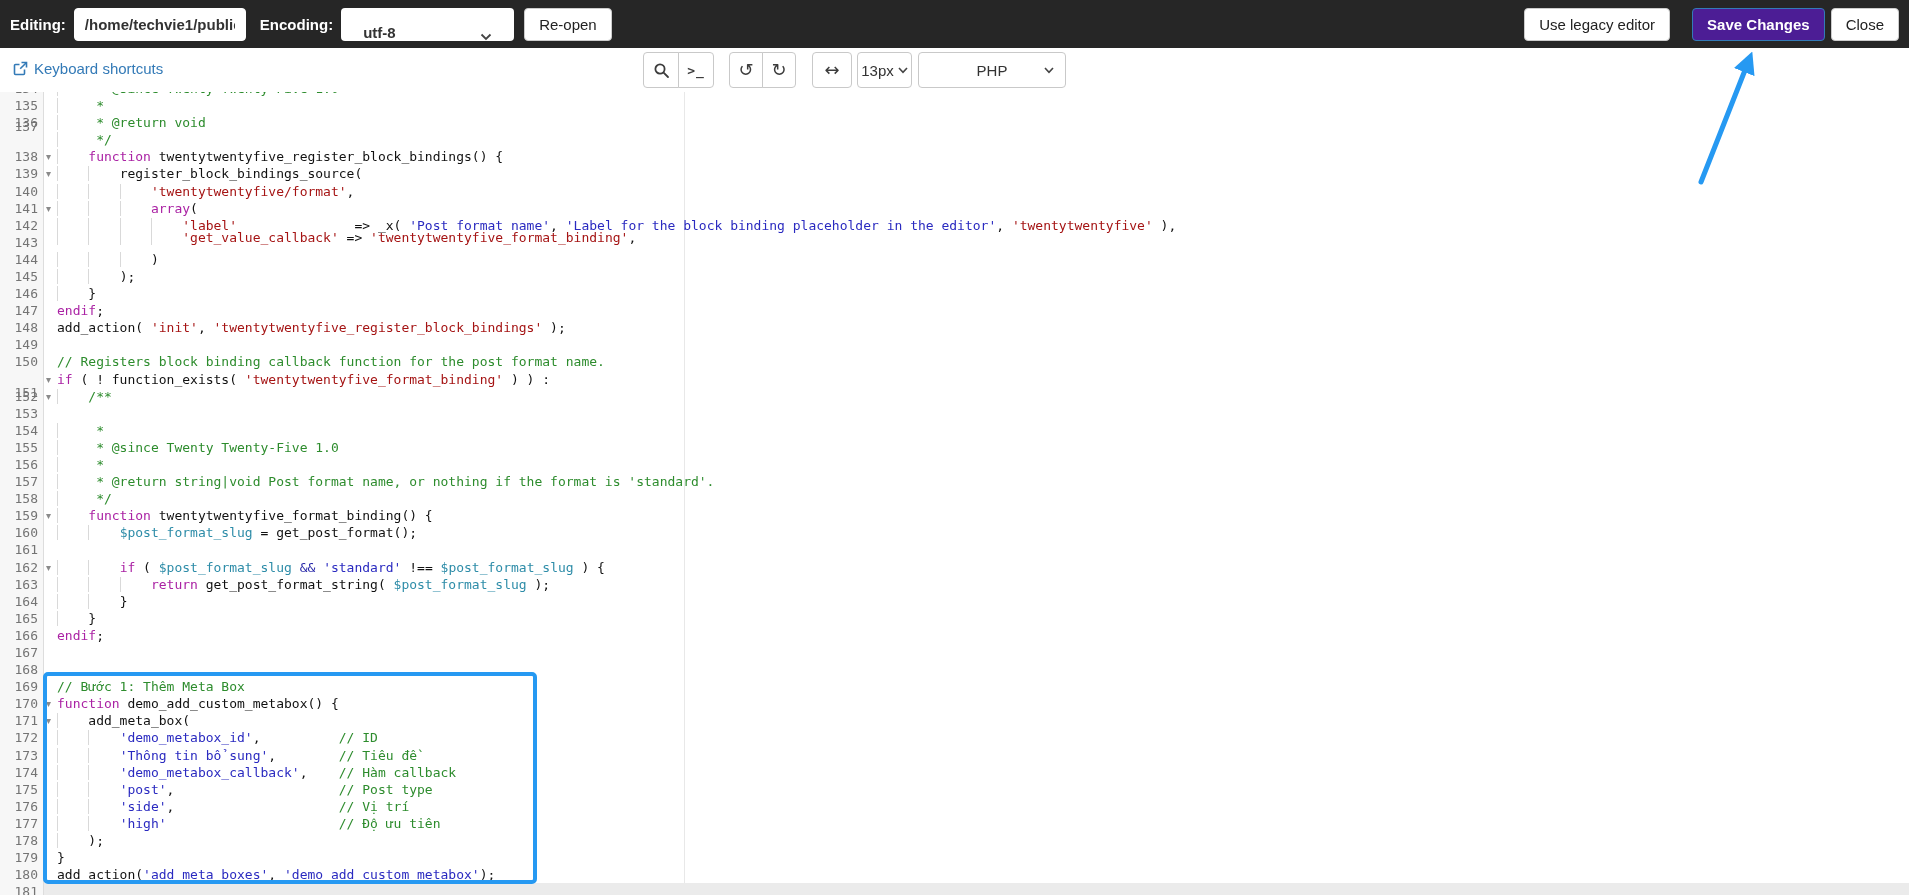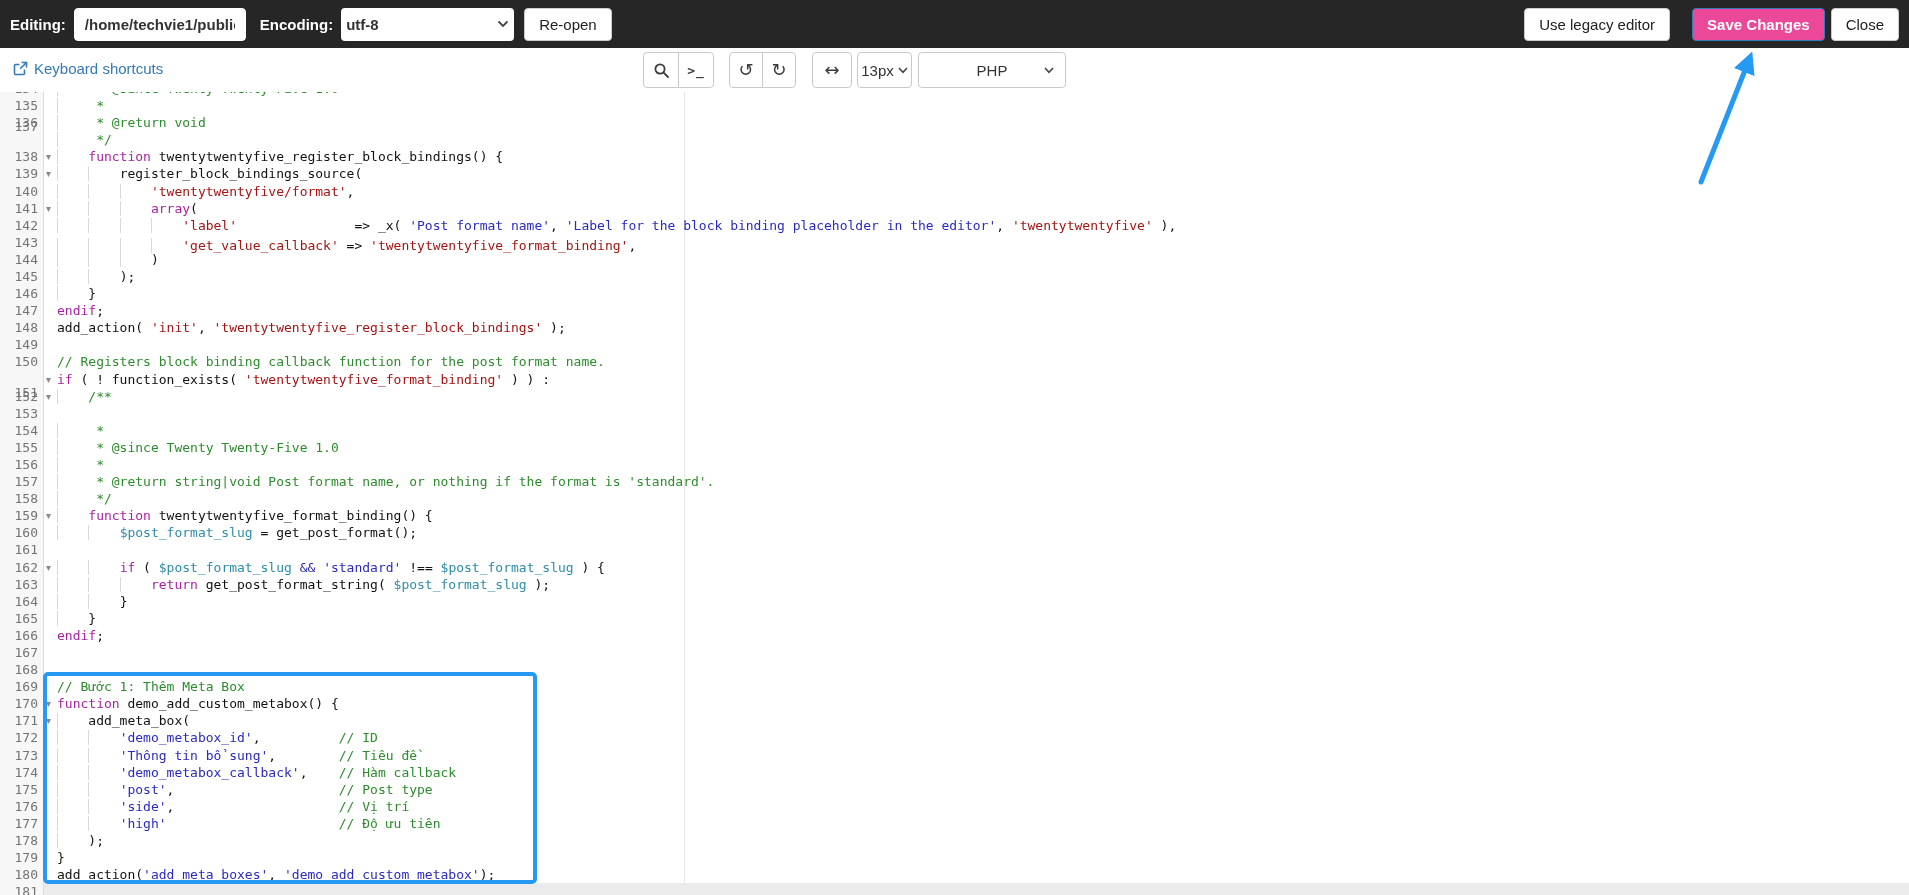--- a/index.html
+++ b/index.html
@@ -6,22 +6,22 @@
   #stage{position:relative;width:1909px;height:895px;overflow:hidden;
          font-family:"Liberation Sans",sans-serif;background:#fff;}
 
   
   .topbar{position:absolute;left:0;top:0;width:1909px;height:48px;background:#262626;
           display:flex;align-items:center;box-sizing:border-box;padding:0 10px;}
   .topbar .lbl{color:#fff;font-size:15px;font-weight:bold;margin-right:8px;white-space:nowrap;}
   .path-input{width:172px;height:33px;background:#fff;border:1px solid #fff;border-radius:4px;
               font-family:"Liberation Sans",sans-serif;font-size:15px;font-weight:bold;color:#333;
               padding:0 10px;box-sizing:border-box;margin-right:14px;outline:none;}
-  .fake-select{height:33px;background:#fff;border-radius:4px;display:flex;align-items:center;
-               justify-content:space-between;box-sizing:border-box;padding:0 5px;cursor:default;}
+  .fake-select{height:33px;background:#fff;border-radius:4px;display:flex;align-items:flex-end;
+               justify-content:space-between;box-sizing:border-box;padding:0 22px;cursor:default;}
   .enc-select{width:173px;margin-right:10px;}
   .fake-select .val{font-size:15px;font-weight:bold;color:#333;}
   .btn{height:33px;background:#fff;border:1px solid #ccc;border-radius:4px;color:#222;
        font-size:15px;display:flex;align-items:center;justify-content:center;padding:0 14px;
        box-sizing:border-box;cursor:pointer;white-space:nowrap;}
   .right-group{margin-left:auto;display:flex;align-items:center;}
   .btn-save{background:#337ab7;border-color:#337ab7;color:#fff;font-weight:bold;margin:0 6px 0 22px;}
 
   
   .subbar{position:absolute;left:0;top:48px;width:1574px;height:44px;background:#fff;}
@@ -83,21 +83,21 @@
     <span class="lbl">Encoding:</span>
     <div class="fake-select enc-select">
       <span class="val">utf-8</span>
       <svg class="chev" width="12" height="8" viewBox="0 0 12 8">
         <polyline points="1.5,1.5 6,6 10.5,1.5" fill="none" stroke="#444" stroke-width="1.8"></polyline>
       </svg>
     </div>
     <button class="btn">Re-open</button>
     <div class="right-group">
       <button class="btn">Use legacy editor</button>
-      <button class="btn btn-save" style="background: #ec4899; border-color: rgb(51, 122, 183);">Save Changes</button>
+      <button class="btn btn-save" style="background: #4c1d95; border-color: rgb(51, 122, 183);">Save Changes</button>
       <button class="btn">Close</button>
     </div>
   </div>
 
   <div class="subbar">
     <a class="kb-link">
       <svg width="15" height="15" viewBox="0 0 15 15">
         <path d="M11.5 8.5v4a1 1 0 0 1-1 1h-8a1 1 0 0 1-1-1v-8a1 1 0 0 1 1-1h4" fill="none" stroke="#337ab7" stroke-width="1.6"></path>
         <path d="M8.5 1.5h5v5" fill="none" stroke="#337ab7" stroke-width="1.6"></path>
         <path d="M13 2 7.2 7.8" fill="none" stroke="#337ab7" stroke-width="1.6"></path>
@@ -204,21 +204,21 @@
     <div class="code-area">
         <div class="code-line" style="top: -12px;"><span class="tab">	</span><span class="tok-c"> * @since Twenty Twenty-Five 1.0</span></div>
         <div class="code-line" style="top: 5.09px;"><span class="tab">	</span><span class="tok-c"> *</span></div>
         <div class="code-line" style="top: 22.18px;"><span class="tab">	</span><span class="tok-c"> * @return void</span></div>
         <div class="code-line" style="top: 39.27px;"><span class="tab">	</span><span class="tok-c"> */</span></div>
         <div class="code-line" style="top: 56.36px;"><span class="tab">	</span><span class="tok-k">function</span><span> twentytwentyfive_register_block_bindings() {</span></div>
         <div class="code-line" style="top: 73.45px;"><span class="tab">	</span><span class="tab">	</span><span>register_block_bindings_source(</span></div>
         <div class="code-line" style="top: 90.54px;"><span class="tab">	</span><span class="tab">	</span><span class="tab">	</span><span class="tok-s">'twentytwentyfive/format'</span><span>,</span></div>
         <div class="code-line" style="top: 107.63px;"><span class="tab">	</span><span class="tab">	</span><span class="tab">	</span><span class="tok-k">array</span><span>(</span></div>
         <div class="code-line" style="top: 124.72px;"><span class="tab">	</span><span class="tab">	</span><span class="tab">	</span><span class="tab">	</span><span class="tok-s">'label'</span><span>               =&gt; _x( </span><span class="tok-b">'Post format name'</span><span>, </span><span class="tok-b">'Label for the block binding placeholder in the editor'</span><span>, </span><span class="tok-s">'twentytwentyfive'</span><span> ),</span></div>
-        <div class="code-line" style="top: 145px;"><span class="tab">	</span><span class="tab">	</span><span class="tab">	</span><span class="tab">	</span><span class="tok-s">'get_value_callback'</span><span> =&gt; </span><span class="tok-s">'twentytwentyfive_format_binding'</span><span>,</span></div>
+        <div class="code-line" style="top: 137px;"><span class="tab">	</span><span class="tab">	</span><span class="tab">	</span><span class="tab">	</span><span class="tok-s">'get_value_callback'</span><span> =&gt; </span><span class="tok-s">'twentytwentyfive_format_binding'</span><span>,</span></div>
         <div class="code-line" style="top: 158.9px;"><span class="tab">	</span><span class="tab">	</span><span class="tab">	</span><span>)</span></div>
         <div class="code-line" style="top: 175.99px;"><span class="tab">	</span><span class="tab">	</span><span>);</span></div>
         <div class="code-line" style="top: 193.08px;"><span class="tab">	</span><span>}</span></div>
         <div class="code-line" style="top: 210.17px;"><span class="tok-k">endif</span><span>;</span></div>
         <div class="code-line" style="top: 227.26px;"><span>add_action( </span><span class="tok-s">'init'</span><span>, </span><span class="tok-s">'twentytwentyfive_register_block_bindings'</span><span> );</span></div>
         <div class="code-line" style="top: 244.35px;"></div>
         <div class="code-line" style="top: 261.44px; text-align: right;"><span class="tok-c">// Registers block binding callback function for the post format name.</span></div>
         <div class="code-line" style="top: 278.53px;"><span class="tok-k">if</span><span> ( ! function_exists( </span><span class="tok-s">'twentytwentyfive_format_binding'</span><span> ) ) :</span></div>
         <div class="code-line" style="top: 295.62px;"><span class="tab">	</span><span class="tok-c">/**</span></div>
         <div class="code-line" style="top: 329.8px;"><span class="tab">	</span><span class="tok-c"> *</span></div>

